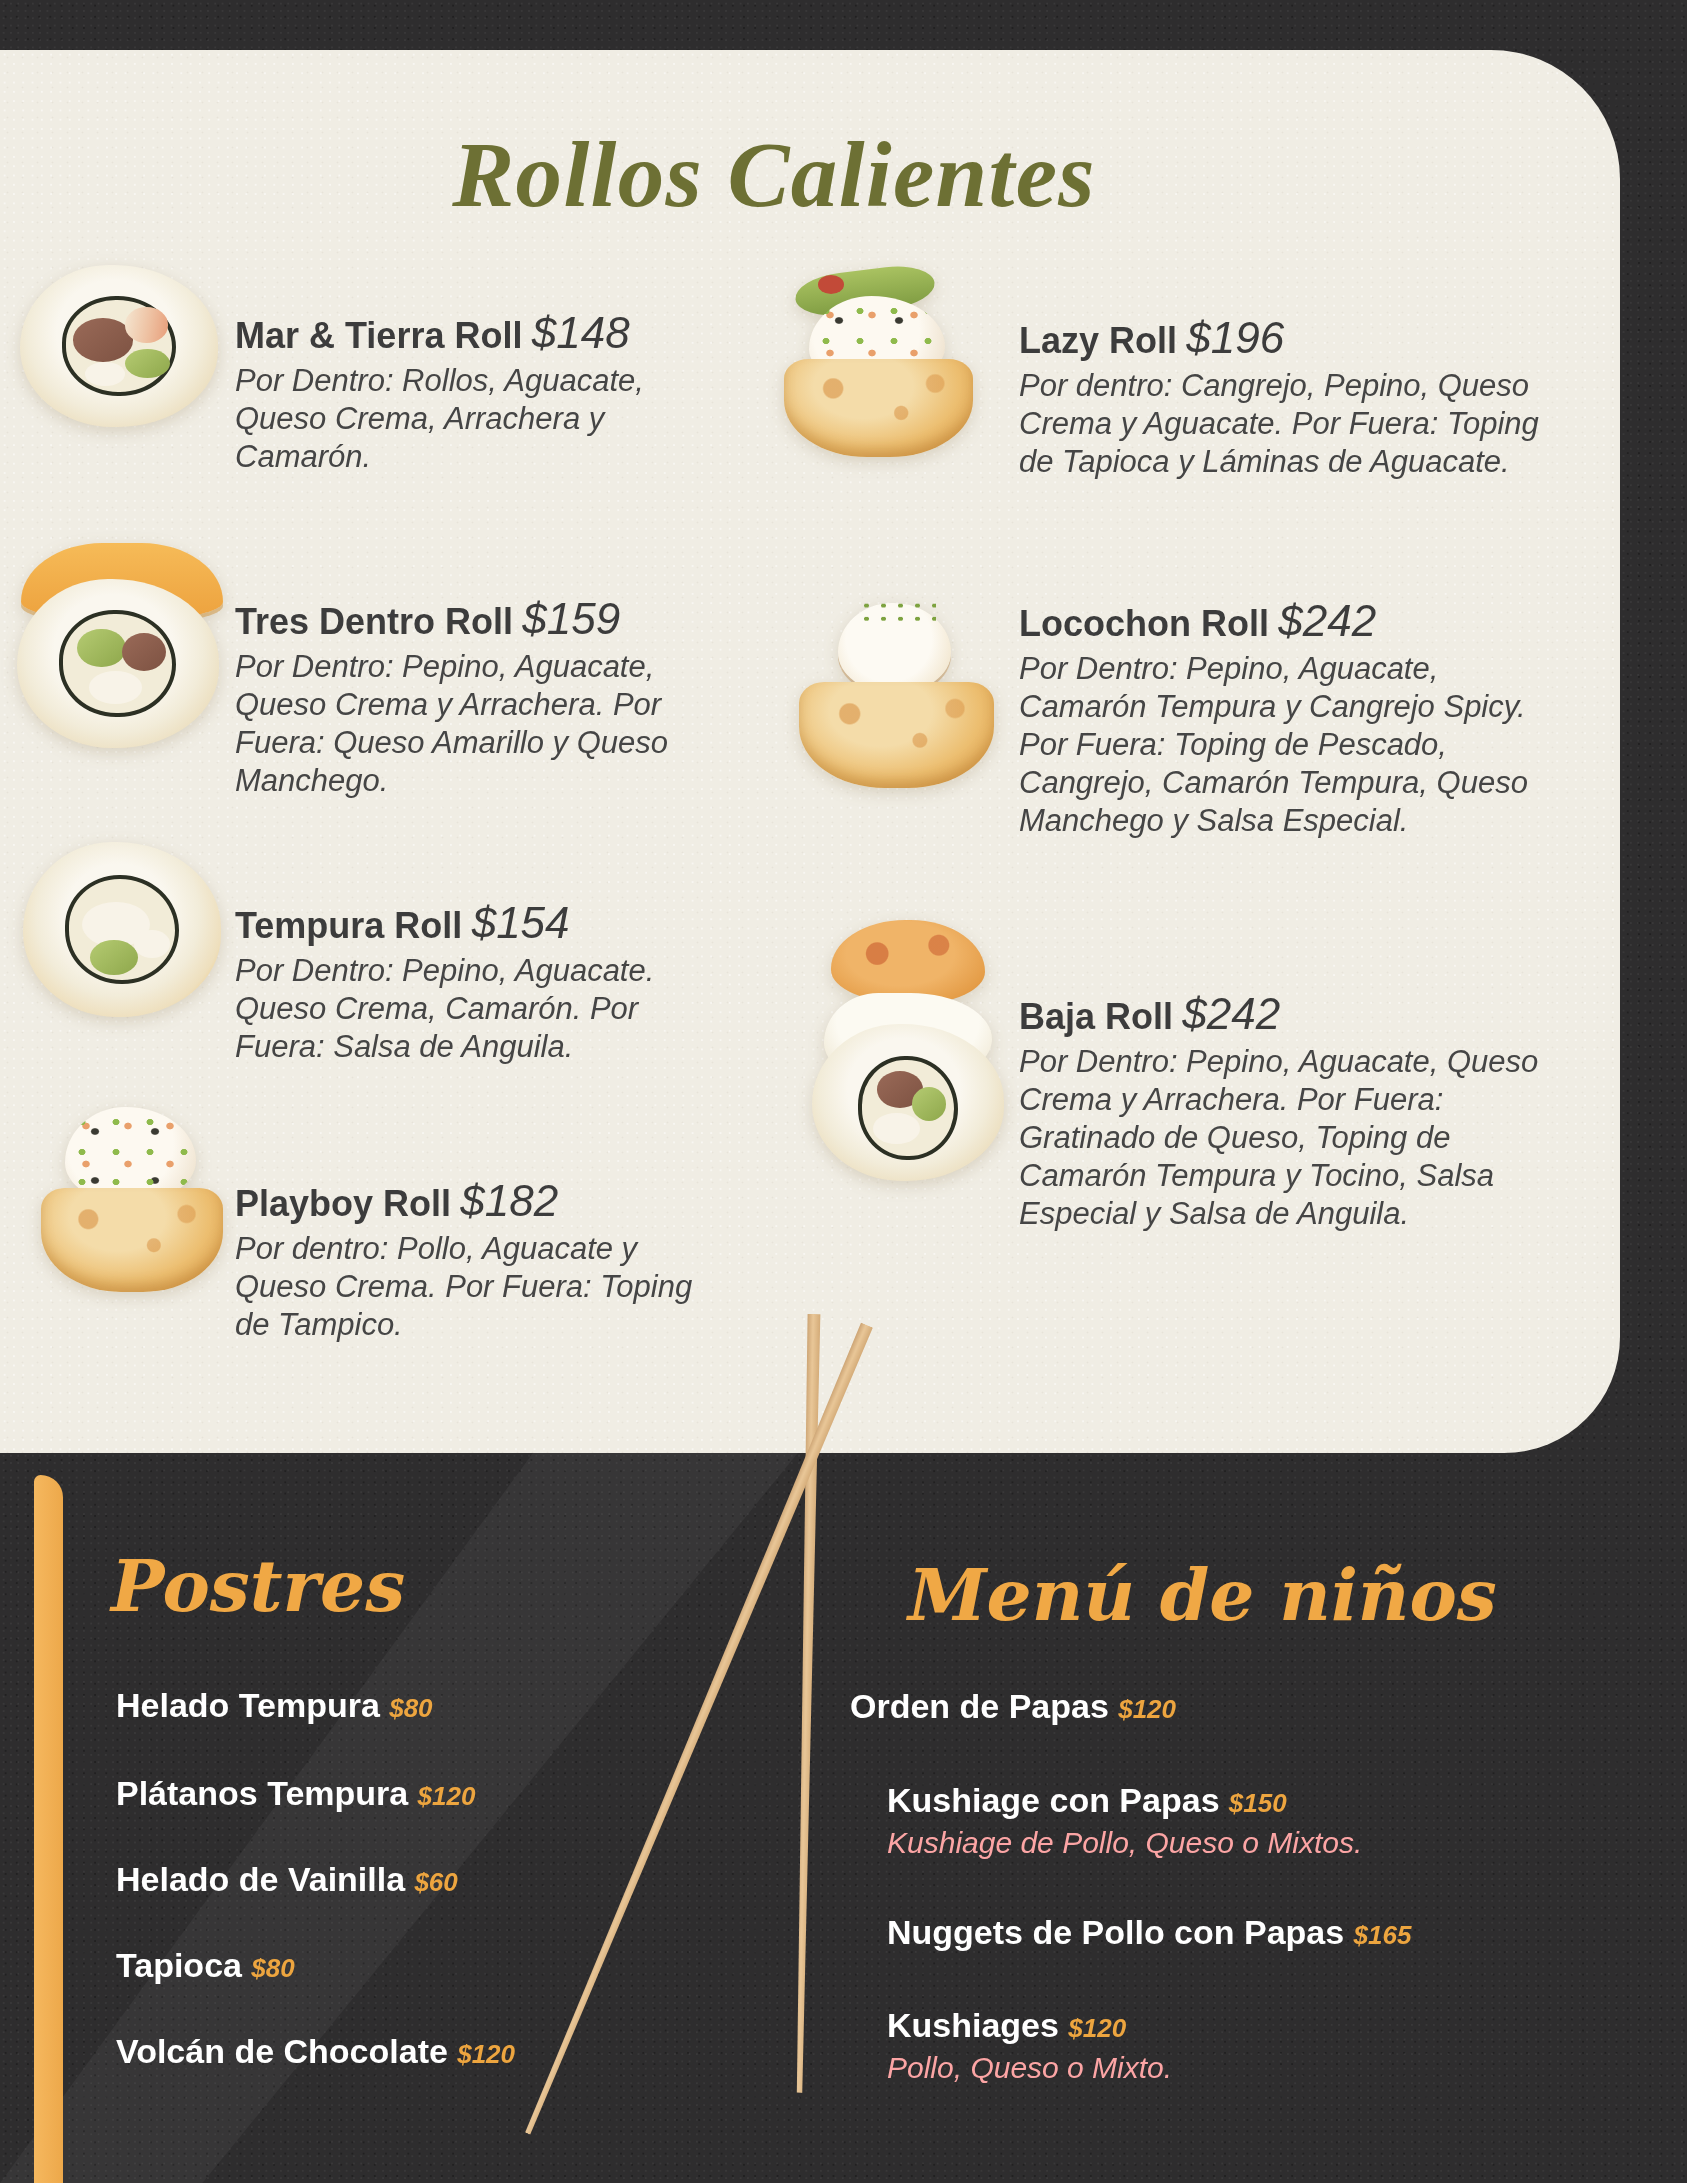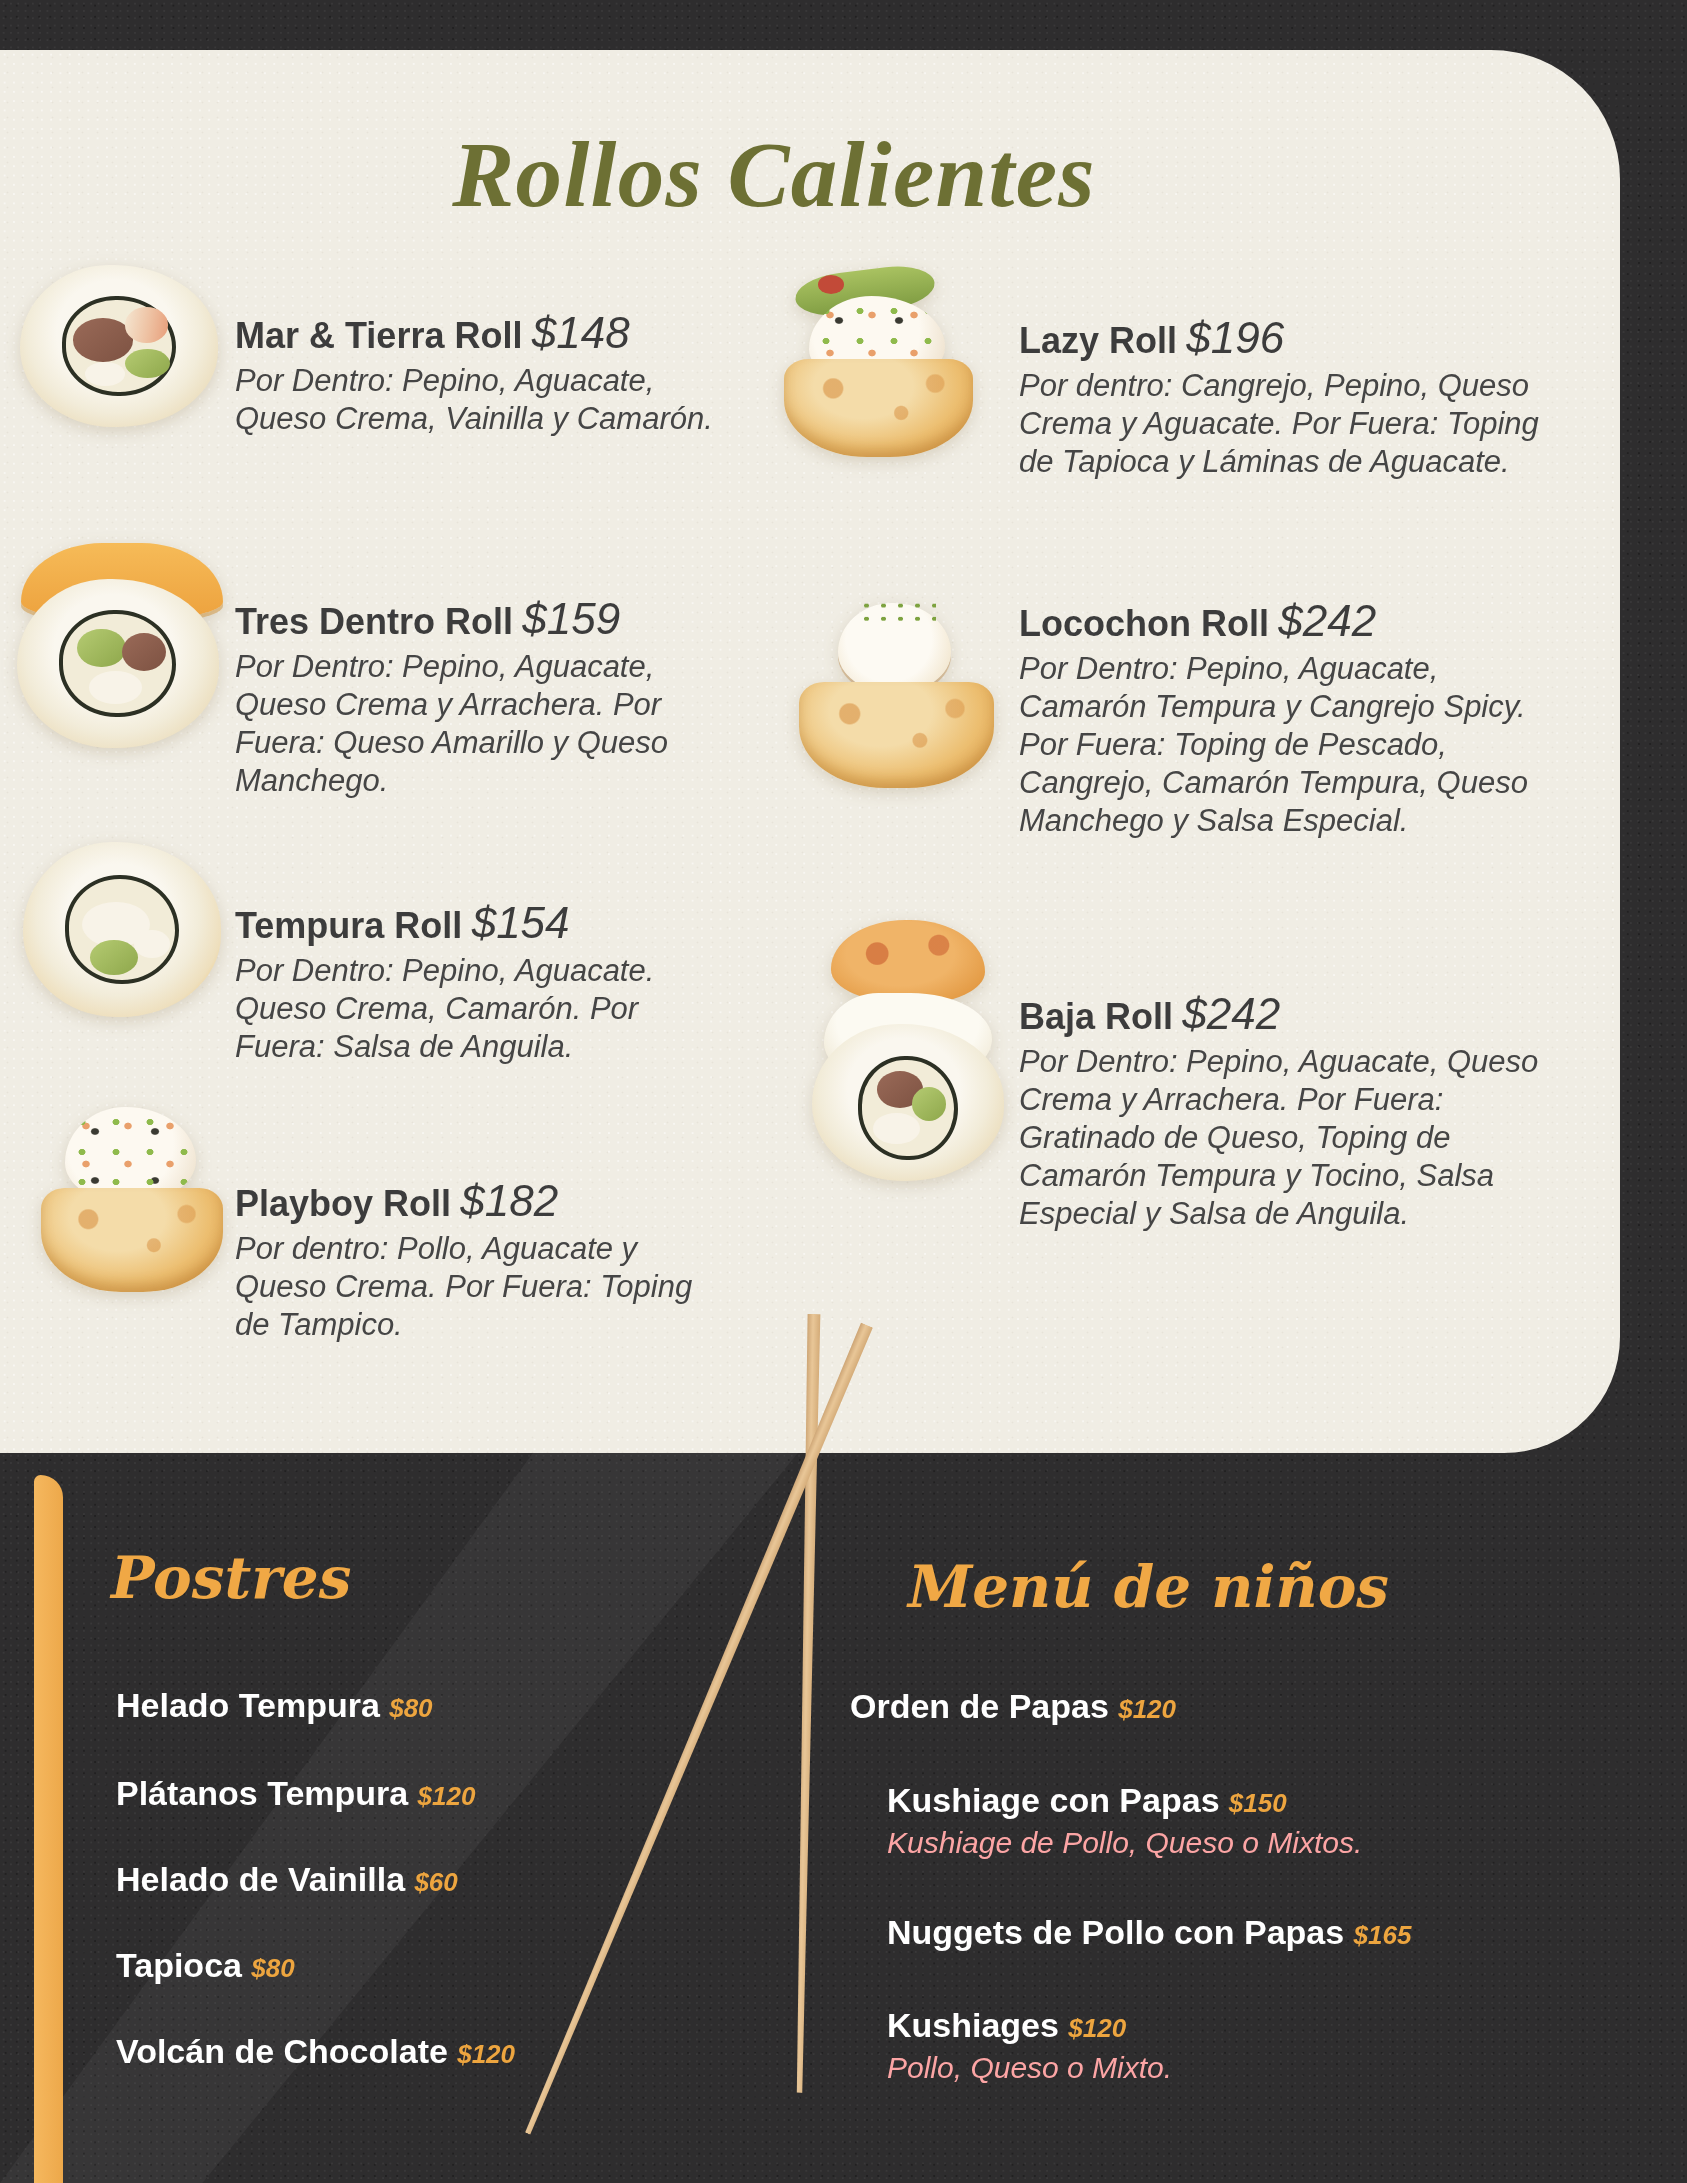--- a/index.html
+++ b/index.html
@@ -120,21 +120,21 @@
   }
   
   .orange-bar{
     position:absolute;left:34px;top:1475px;width:29px;height:708px;
     background:linear-gradient(90deg,#f5b85f,#eda84a);
     border-radius:6.6px 22.5px 0 0;
   }
   .script-orange{
     position:absolute;
     font-family:"DejaVu Serif","Liberation Serif",serif;
-    font-style:italic;font-weight:bold;font-size:58px;line-height:1.1;
+    font-style:italic;font-weight:bold;font-size:71px;line-height:1.1;
     color:#f0a845;white-space:nowrap;
   }
   .dark-item{position:absolute;white-space:nowrap;}
   .dark-item .name{font-weight:bold;font-size:34px;color:#ffffff;}
   .dark-item .price{font-style:italic;font-weight:bold;font-size:26px;color:#eda53f;margin-left:9.3px;}
   .dark-note{position:absolute;font-style:italic;font-size:30px;color:#fca5a5;white-space:nowrap;text-align:center;}
   
   .stick{
     position:absolute;width:16px;transform-origin:50% 0;
     background:linear-gradient(90deg,#c49a6a,#e9c798 45%,#cfa571);
@@ -146,21 +146,21 @@
 <body>
 
 <div class="bg-band"></div>
 
 <div class="card">
 
   <h1 class="card-title" style="margin:0;">Rollos Calientes</h1>
 
   <div class="item col-left" style="left:235px;top:258px;">
     <div><span class="name">Mar &amp; Tierra Roll</span><span class="price">$148</span></div>
-    <div class="desc"><span>Por Dentro: Pepino, Aguacate, Queso Crema, Vainilla y Camarón.</span> <span></span></div>
+    <div class="desc"><span>Por Dentro: Rollos, Aguacate, Queso Crema, Arrachera y Camarón.</span> <span></span></div>
   </div>
 
   <div class="item col-left" style="left:235px;top:544px;">
     <div><span class="name">Tres Dentro Roll</span><span class="price">$159</span></div>
     <div class="desc"><span>Por Dentro: Pepino, Aguacate, Queso Crema y Arrachera.</span> <span>Por Fuera: Queso Amarillo y Queso Manchego.</span></div>
   </div>
 
   <div class="item col-left" style="left:235px;top:848px;">
     <div><span class="name">Tempura Roll</span><span class="price">$154</span></div>
     <div class="desc"><span>Por Dentro: Pepino, Aguacate. Queso Crema, Camarón.</span> <span>Por Fuera: Salsa de Anguila.</span></div>

